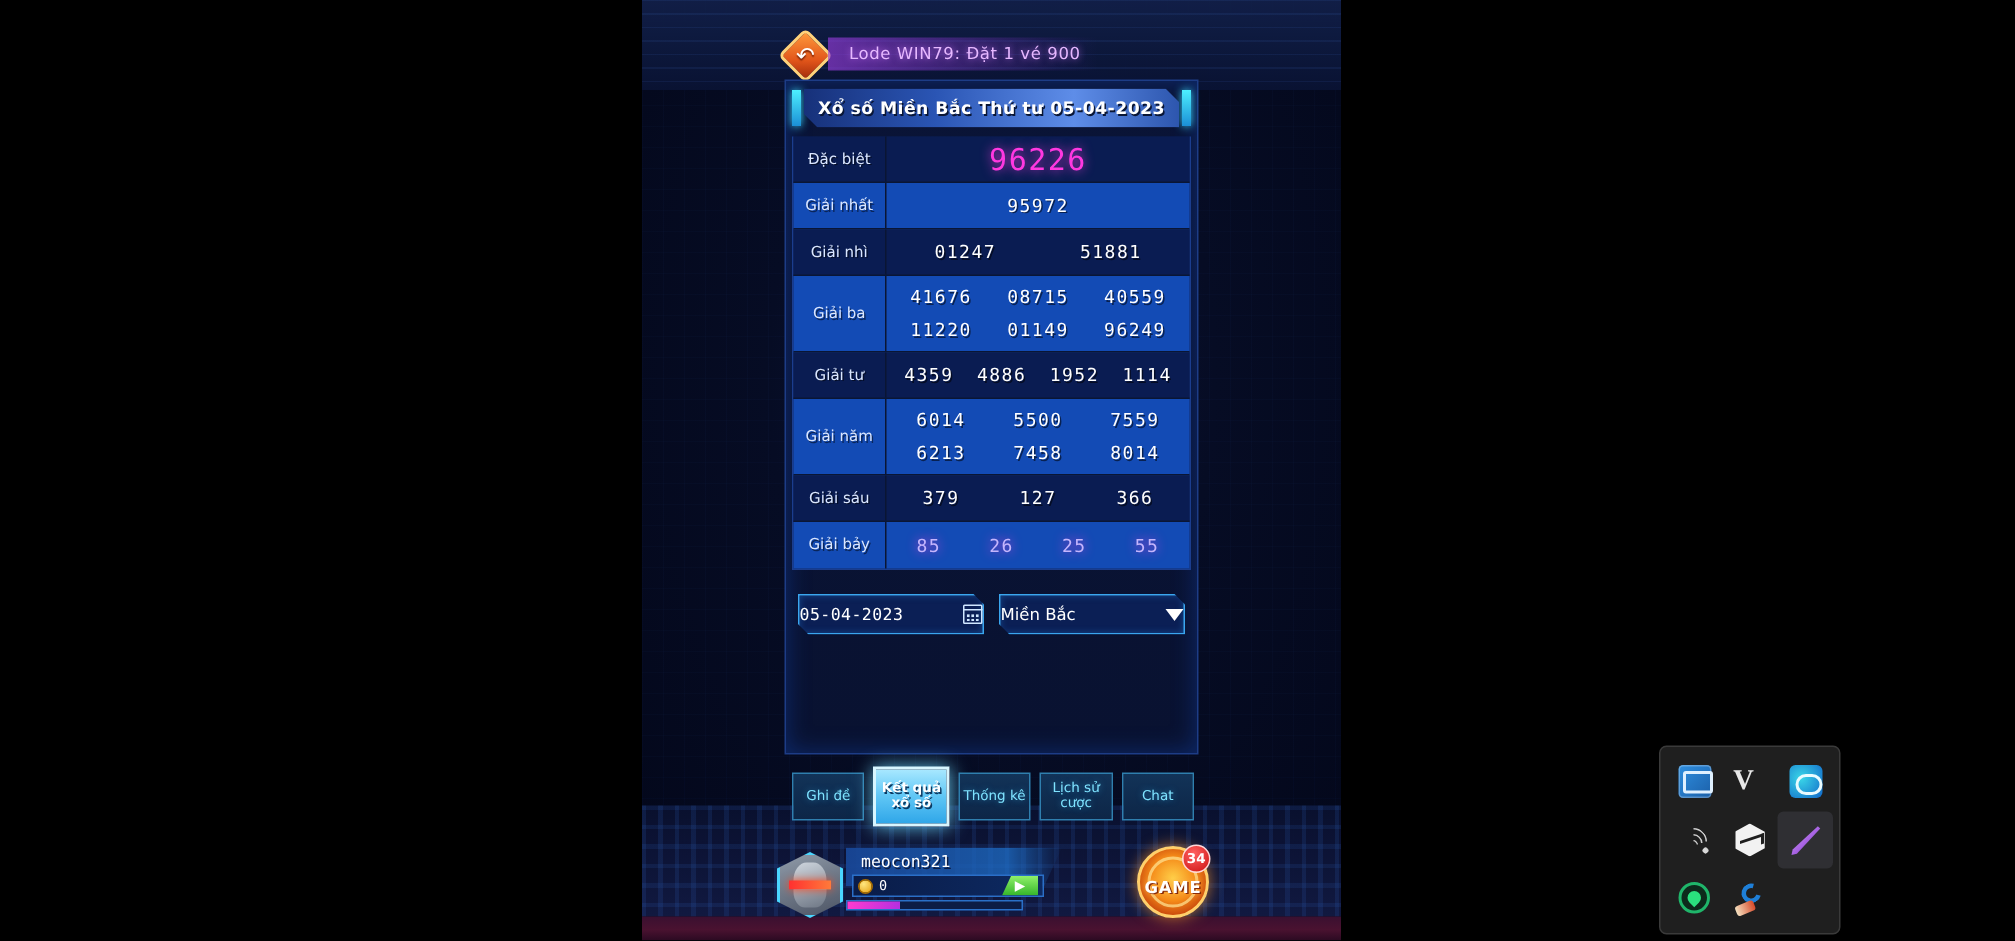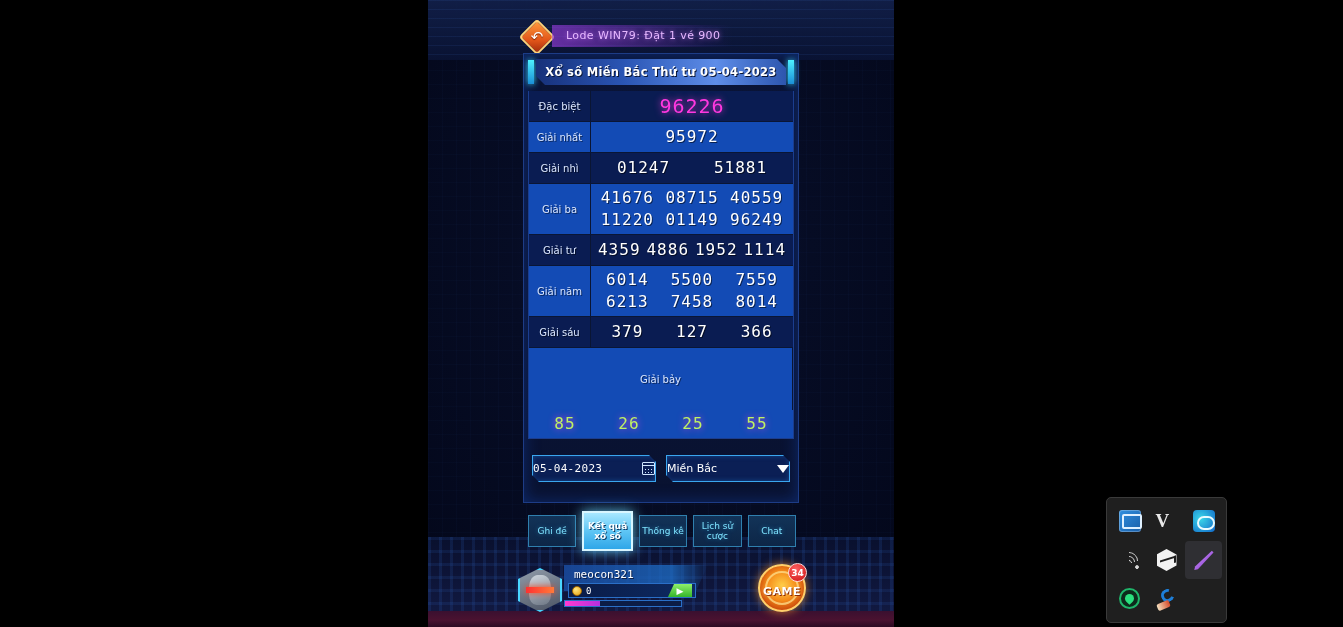--- a/index.html
+++ b/index.html
@@ -129,52 +129,52 @@
     border: 1px solid #1b3d8e;
     border-top: none;
     background:#0b1c4d;
   }
   .prize-row {
     display:flex;
     align-items:stretch;
     border-bottom:1px solid #0a1635;
     min-height: 31px;
   }
-  .prize-row:last-child { border-bottom:none;flex-direction:column; }
+  .prize-row:last-child { border-bottom:none; }
   .prize-row.dark  { background:#0a1c52; }
   .prize-row.light { background:#134bb5; }
   .prize-label {
     flex: 0 0 62px;
     display:flex; align-items:center; justify-content:center;
     font-size:10px; color:#dbe7ff;
     border-right:1px solid #0a1533;
     text-align:center;
     text-shadow:1px 1px 0 rgba(0,0,0,.5);
   }
   .prize-values {
     flex:1 1 auto;
     display:flex; flex-wrap:wrap; align-content:center;
     padding: 3px 4px;
   }
   .prize-values .num {
     flex: 1 1 auto;
     text-align:center;
     font-family:"DejaVu Sans Mono", monospace;
-    font-size:16px;
+    font-size:12px;
     letter-spacing:1px;
     color:#ffffff;
     line-height:22px;
     text-shadow: 1px 1px 0 rgba(0,0,0,.55);
   }
   .prize-values.cols2 .num { flex-basis:50%; max-width:50%;text-align:center; }
   .prize-values.cols3 .num { flex-basis:33.33%; max-width:33.33%; }
   .prize-values.cols4 .num { flex-basis:25%; max-width:25%; }
   .prize-values.cols1 .num { flex-basis:100%; max-width:100%; }
   .num.special { color:#ff38e0; text-shadow:0 0 7px rgba(255,60,225,.85); font-size:20px; }
-  .num.seven   { color:#bef264; text-shadow:0 0 7px rgba(255,60,225,.85);text-align:center; }
+  .num.seven   { color:#c4b5fd; text-shadow:0 0 7px rgba(255,60,225,.85);text-align:center; }
 
   
   #digit-filter {
     margin: 9px 4px 0 4px;
     height: 26px;
     display:flex; align-items:center; justify-content:center;
     gap: 18px;
     background: linear-gradient(to bottom, rgba(20,45,110,.55), rgba(12,28,76,.55));
     border-top:1px solid #16306e;
     border-bottom:1px solid #16306e;

